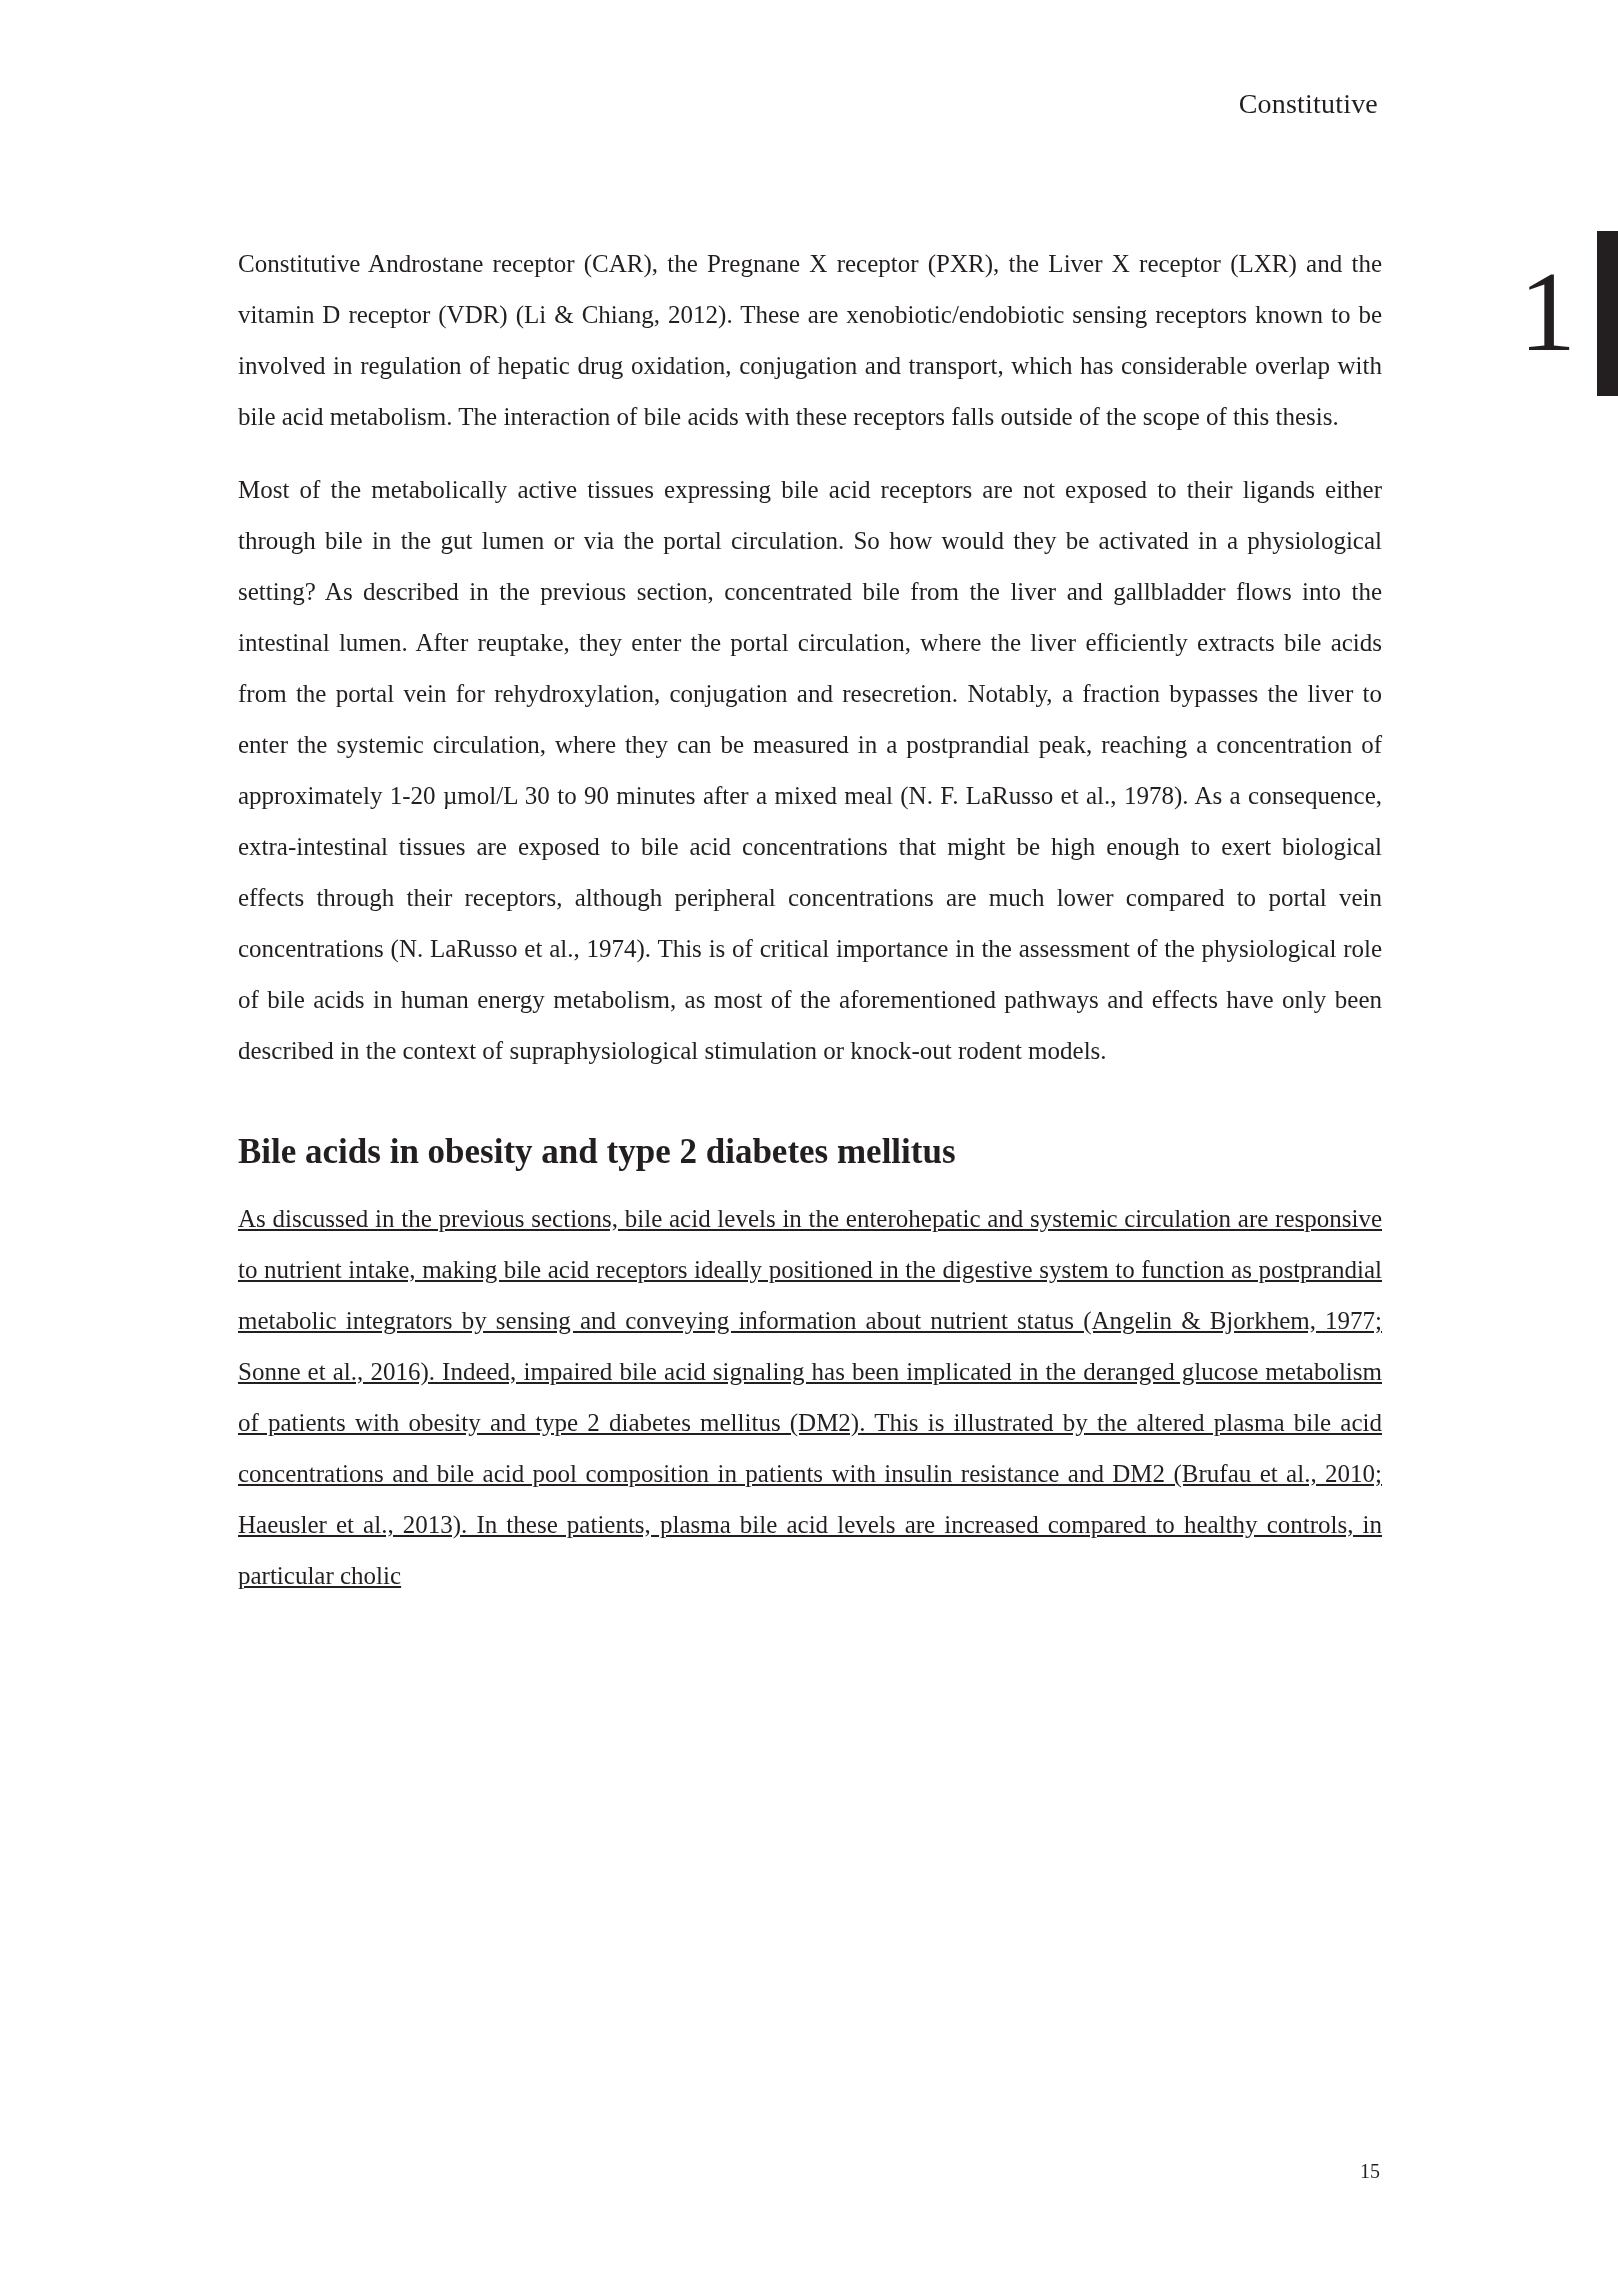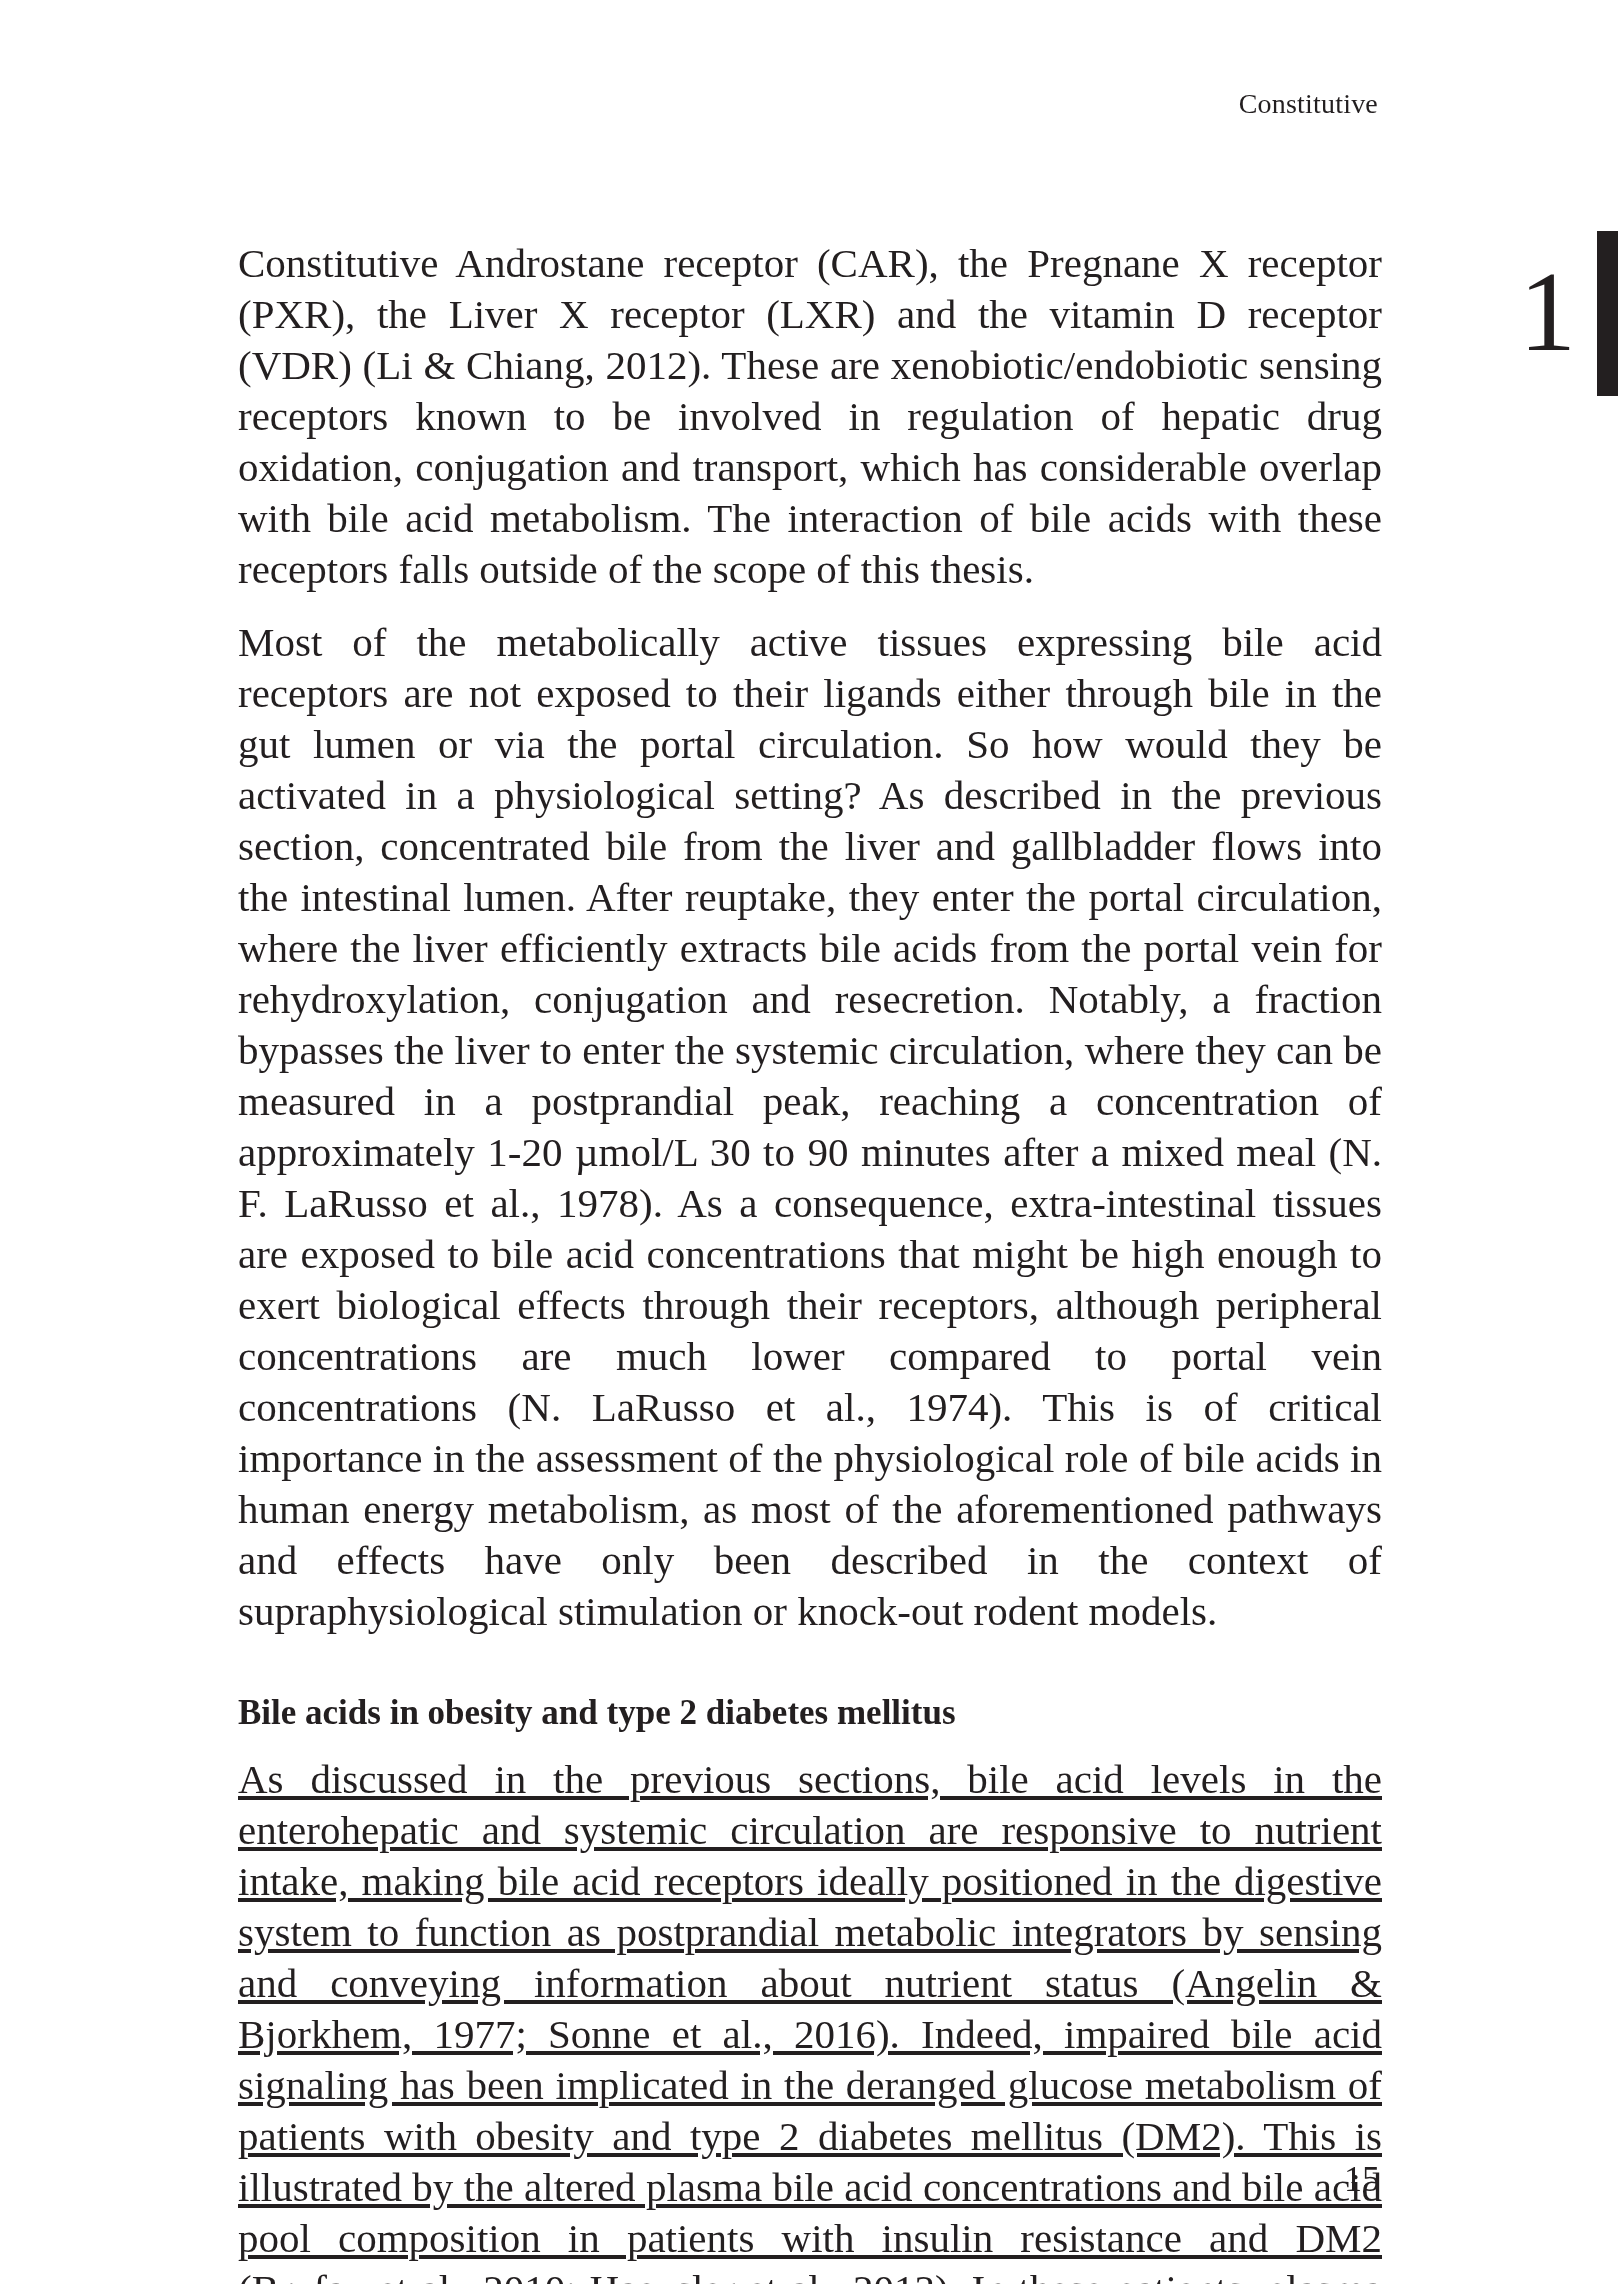--- a/index.html
+++ b/index.html
@@ -39,21 +39,21 @@
       background: #231f20;
     }
     .text-block {
       position: absolute;
       left: 238px;
       top: 238px;
       width: 1144px;
     }
     .para {
       margin: 0;
-      font-size: 41px;
+      font-size: 25px;
       line-height: 51px;
       text-align: justify;
       text-align-last: left;
       hyphens: none;
     }
     .para + .para {
       margin-top: 22px;
     }
     .heading {
       margin: 50px 0 0 0;
@@ -62,21 +62,21 @@
       font-weight: bold;
     }
     .heading + .para {
       margin-top: 16px;
       text-decoration: underline;
     }
     .page-number {
       position: absolute;
       top: 2161px;
       right: 239px;
-      font-size: 36px;
+      font-size: 20px;
       line-height: 1;
     }
   </style>
 </head>
 <body>
 
 <div class="running-header">Constitutive</div>
 
 <div class="chapter-tab-number">1</div>
 <div class="chapter-tab-bar"></div>

